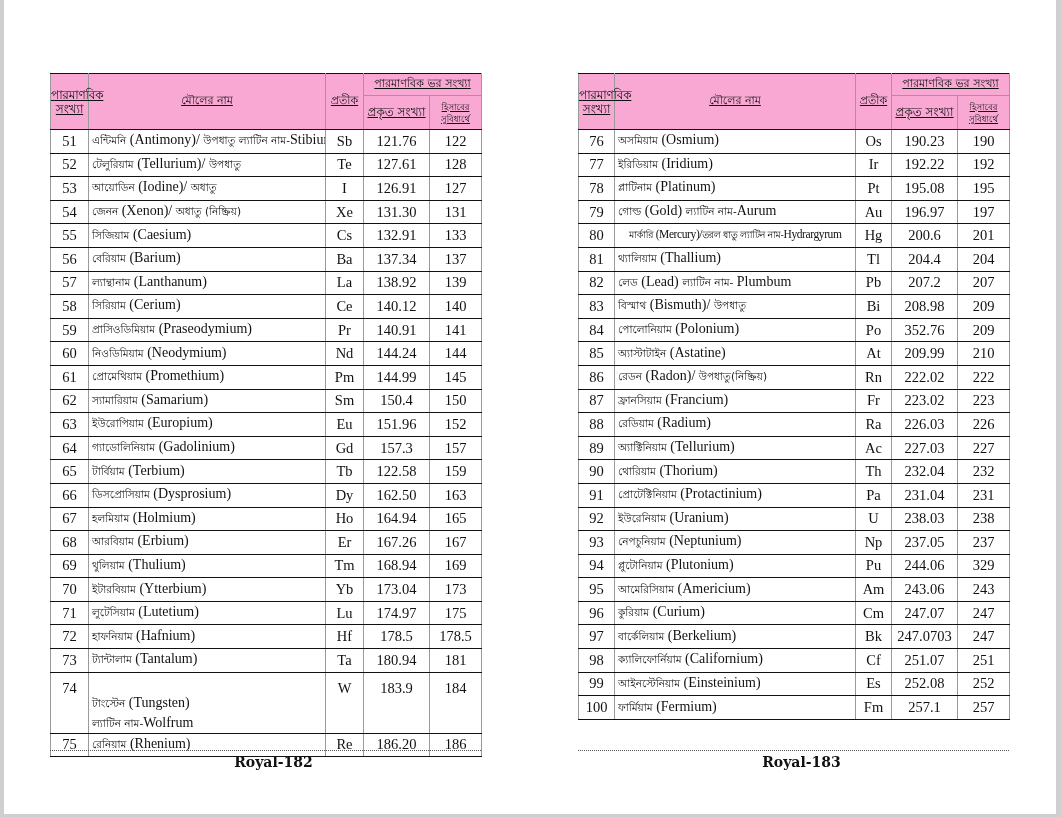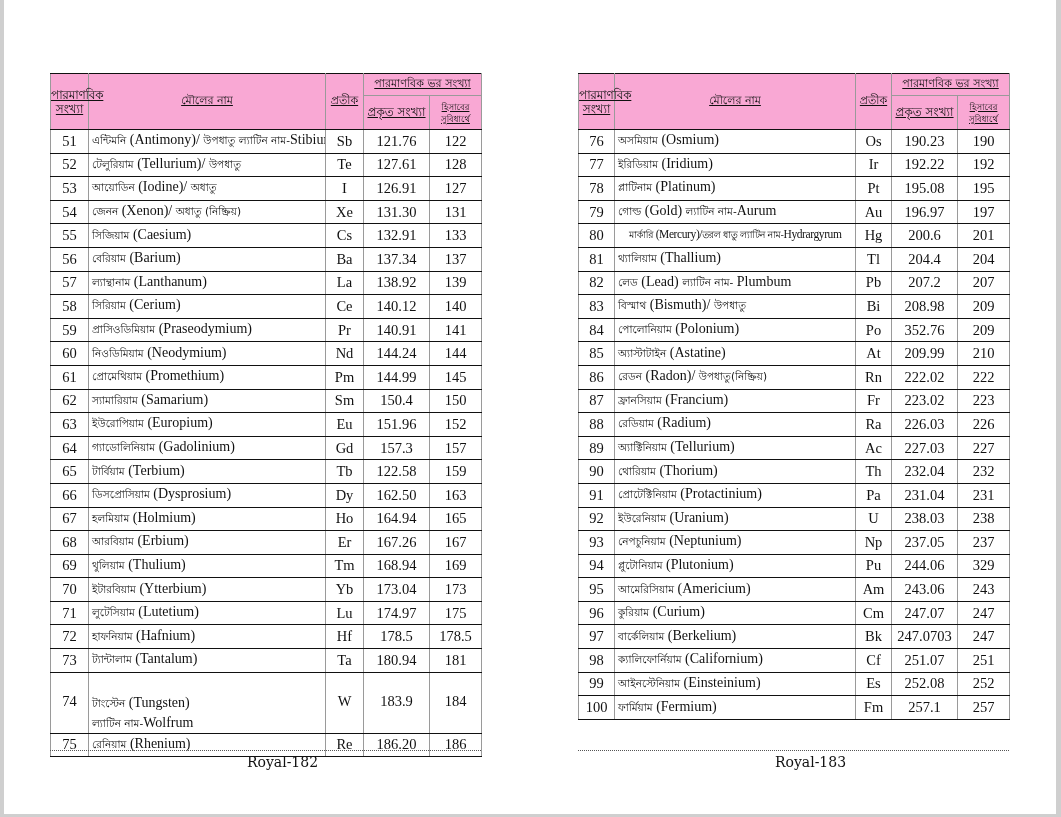--- a/index.html
+++ b/index.html
@@ -24,30 +24,30 @@
   thead th.h-mass { font-size: 11px; height: 22px; }
   thead th.h-actual { font-size: 12px; height: 34px; }
   thead th.h-rounded { font-size: 8.5px; line-height: 12px; }
   thead tr:last-child th, thead th[rowspan] { border-bottom: 1.5px solid #111; }
 
   tbody td { height: 23.6px; font-size: 14.5px; text-align: center; vertical-align: middle; border-top: 1px solid #111; border-bottom: 1px solid #111; }
   tbody td.c-name { text-align: left; padding-left: 3px; font-size: 14px; white-space: nowrap; overflow: hidden; }
   tbody td.c-name .bn { font-family: "DejaVu Sans", sans-serif; font-size: 10.5px; }
   tbody td.c-name.small { font-size: 11.5px; letter-spacing: -0.4px; padding-left: 14px; }
   tbody td.c-name.small .bn { font-size: 9.5px; }
-  tbody tr.tall td { height: 44px; vertical-align: top; padding-top: 20px; }
+  tbody tr.tall td { height: 44px; vertical-align: top; padding-top: 7px; }
   tbody tr.tall td.c-name { line-height: 20px; padding-top: 20px; }
   tbody tr.last td { border-top: 1.5px solid #111; margin-left: 40px; }
 
   .c1 { width: 38px; } .c2 { width: 237px; } .c3 { width: 38px; } .c4 { width: 66px; } .c5 { width: 52px; }
   .page.right .c1 { width: 36px; } .page.right .c2 { width: 241px; } .page.right .c3 { width: 36px; }
 
   .dotline { position: absolute; width: 431px; height: 0; border-top: 1.5px dotted #555; }
   .page.left .dotline, .page.right .dotline { left: 0; }
-  .footer { position: absolute; width: 431px; left: 17px; text-align: center; font-family: "DejaVu Serif", serif; font-weight: normal; font-size: 14px; color: #111; }
+  .footer { position: absolute; width: 431px; left: 8px; text-align: center; font-family: "DejaVu Serif", serif; font-weight: bold; font-size: 14px; color: #111; }
 </style>
 </head>
 <body>
 
 <div class="frame-left"></div>
 <div class="frame-right"></div>
 <div class="frame-bottom"></div>
 
 <div class="page left">
   <table>

